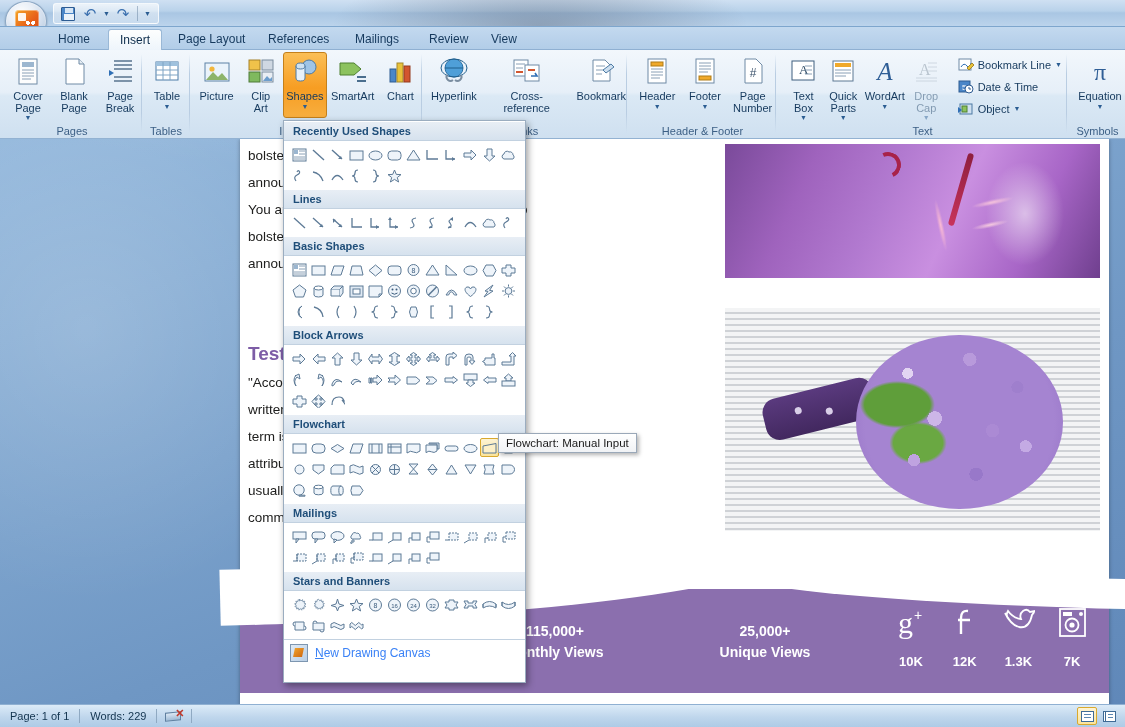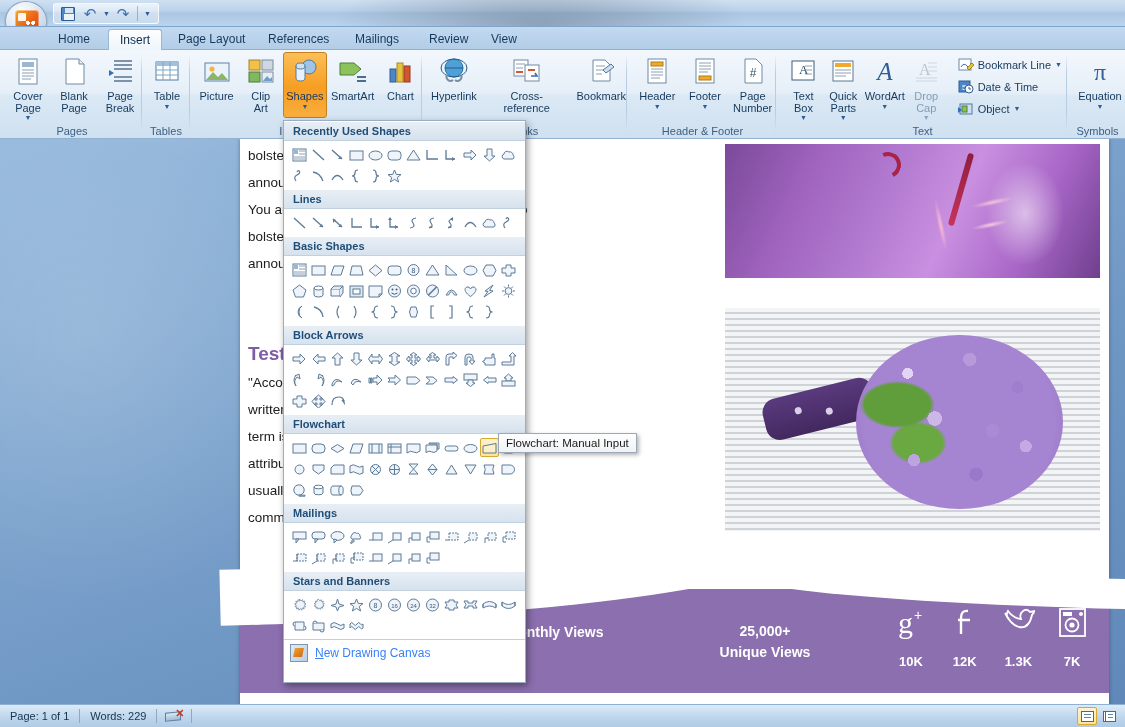--- a/index.html
+++ b/index.html
@@ -705,20 +705,21 @@
     <div id="banner">
       <div class="swoosh"></div>
       <div class="swoosh2"></div>
 
       <div class="stats">
         <div class="stat">
           <div class="num">5,000+</div>
           <div class="cap">Daily Views</div>
         </div>
         <div class="stat">
+          <div class="num">115,000+</div>
           <div class="cap">Monthly Views</div>
         </div>
         <div class="stat">
           <div class="num">25,000+</div>
           <div class="cap">Unique Views</div>
         </div>
       </div>
 
       <div class="socials">
         <div class="soc">

